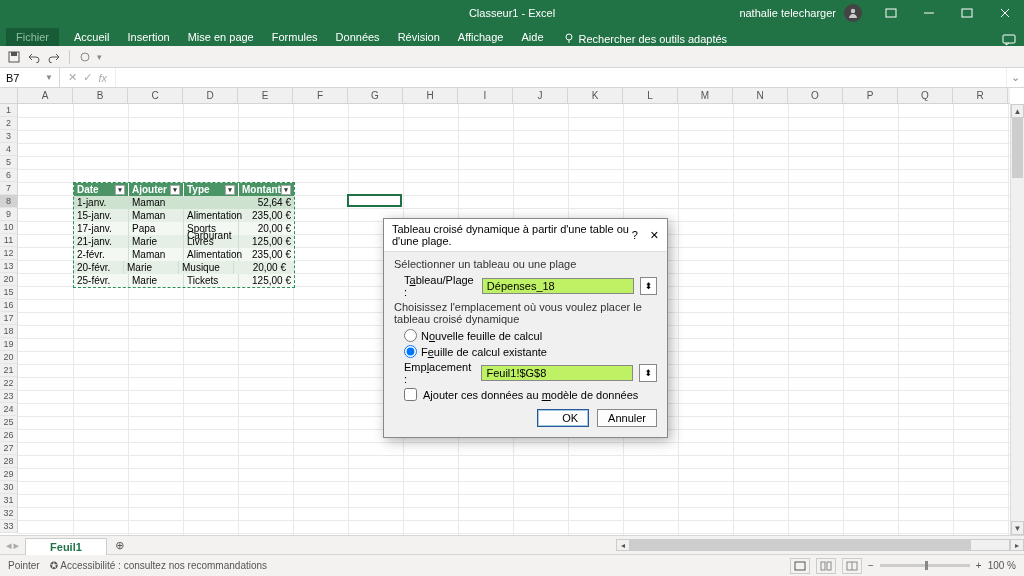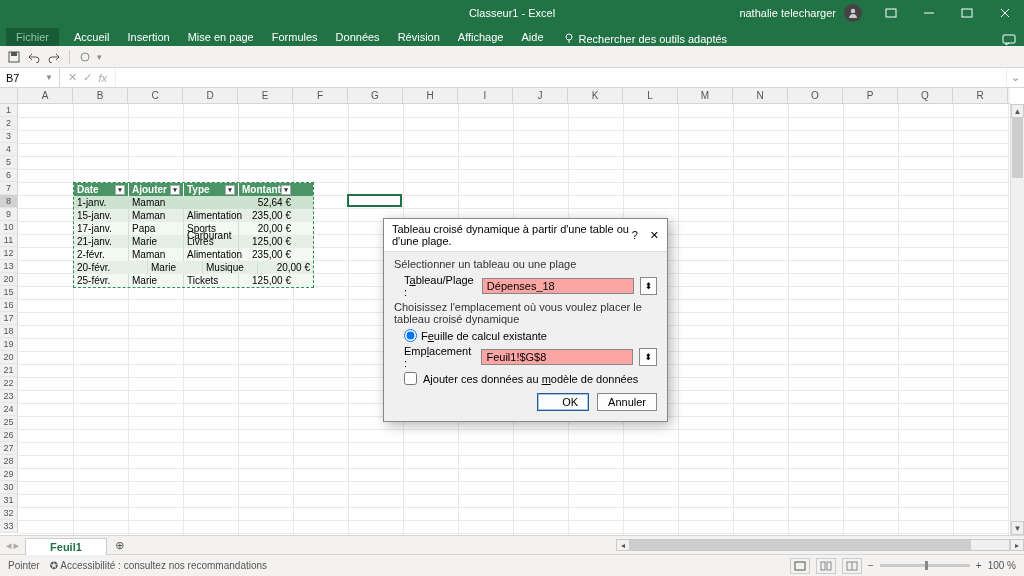--- a/index.html
+++ b/index.html
@@ -53,21 +53,21 @@
   .datatable .drow:nth-child(even) { background:#f3f8f3;}
   .datatable .drow .dcell:last-child { border-right:none; justify-content:flex-end;}
   .datatable .drow.rsel { background:#cde3cf !important;}
   
   .dialog { position:absolute; background:#f0f0f0; border:1px solid #888; box-shadow: 3px 3px 12px rgba(0,0,0,0.3); font-size:11px; z-index:10;}
   .dialog .dtitle { display:flex; align-items:center; justify-content:space-between; padding:4px 8px; background:#fff; border-bottom:1px solid #ddd;}
   .dialog .dtitle .dtr { display:flex; gap:12px; align-items:center;}
   .dialog .dbody { padding:6px 10px 10px;}
   .dialog .sect { margin-bottom:4px; color:#333;}
   .dialog .row { display:flex; align-items:center; margin:3px 0 3px 10px; gap:6px;}
-  .dialog input[type=text] { flex:1; border:1px solid #888; padding:1px 4px; font-size:11px; background:#fca5a5;}
+  .dialog input[type=text] { flex:1; border:1px solid #888; padding:1px 4px; font-size:11px; background:#bef264;}
   .dialog .refbtn { width:18px; height:18px; border:1px solid #888; background:#fff; display:flex; align-items:center; justify-content:center; font-size:9px;}
   .dialog .radio { display:flex; align-items:center; gap:4px;}
   .dialog .btns { display:flex; justify-content:flex-end; gap:8px; margin-top:8px;}
   .dialog .btn { min-width:52px; padding:2px 10px; background:#fdfdfd; border:1px solid #888; font-size:11px; cursor:pointer; text-align:center;}
   .dialog .btn.primary { border:1px solid #2b579a; box-shadow: inset 0 0 0 1px #9ecae1; text-align: right;}
   
   .sheettabs { height:19px; background:#f3f2f1; border-top:1px solid #d6d6d6; display:flex; align-items:center; font-size:11px;}
   .sheettabs .navs { display:flex; gap:2px; padding:0 6px; color:#aaa;}
   .sheettabs .stab { padding:2px 24px; background:#fff; border:1px solid #ccc; border-bottom:none; position:relative; top:1px; font-weight:bold; color:#217346;}
   .sheettabs .addsh { width:18px; text-align:center; color:#555; cursor:pointer; margin-left:4px;}
@@ -344,21 +344,21 @@
           <div class="dcell" style="width: 55px;">Livres</div>
           <div class="dcell" style="width: 55px;">125,00 €</div>
         </div>
         <div class="drow">
           <div class="dcell" style="width: 55px;">2-févr.</div>
           <div class="dcell" style="width: 55px;">Maman</div>
           <div class="dcell" style="width: 55px;">Alimentation</div>
           <div class="dcell" style="width: 55px;">235,00 €</div>
         </div>
         <div class="drow">
-          <div class="dcell" style="width: 74px;">20-févr.</div>
+          <div class="dcell" style="width: 50px;">20-févr.</div>
           <div class="dcell" style="width: 55px;">Marie</div>
           <div class="dcell" style="width: 55px;">Musique</div>
           <div class="dcell" style="width: 55px;">20,00 €</div>
         </div>
         <div class="drow">
           <div class="dcell" style="width: 55px;">25-févr.</div>
           <div class="dcell" style="width: 55px;">Marie</div>
           <div class="dcell" style="width: 55px;">Tickets</div>
           <div class="dcell" style="width: 55px;">125,00 €</div>
         </div>
@@ -433,20 +433,24 @@
   </div>
   <div class="dbody">
     <div class="sect">Sélectionner un tableau ou une plage</div>
     <div class="row">
       <span><span>T</span><span class="underline">a</span><span>bleau/Plage :</span></span>
       <input type="text" value="Dépenses_18" style="">
       <span class="refbtn">⬍</span>
     </div>
     <div class="sect">Choisissez l'emplacement où vous voulez placer le tableau croisé dynamique</div>
     <div class="row radio">
+      <input type="radio" name="dest" style="">
+      <span><span>N</span><span class="underline">o</span><span>uvelle feuille de calcul</span></span>
+    </div>
+    <div class="row radio">
       <input type="radio" name="dest" checked="" style="">
       <span><span>F</span><span class="underline">e</span><span>uille de calcul existante</span></span>
     </div>
     <div class="row">
       <span><span>Emp</span><span class="underline">l</span><span>acement :</span></span>
       <input type="text" value="Feuil1!$G$8" style="">
       <span class="refbtn">⬍</span>
     </div>
     <div class="row">
       <input type="checkbox" style="">

